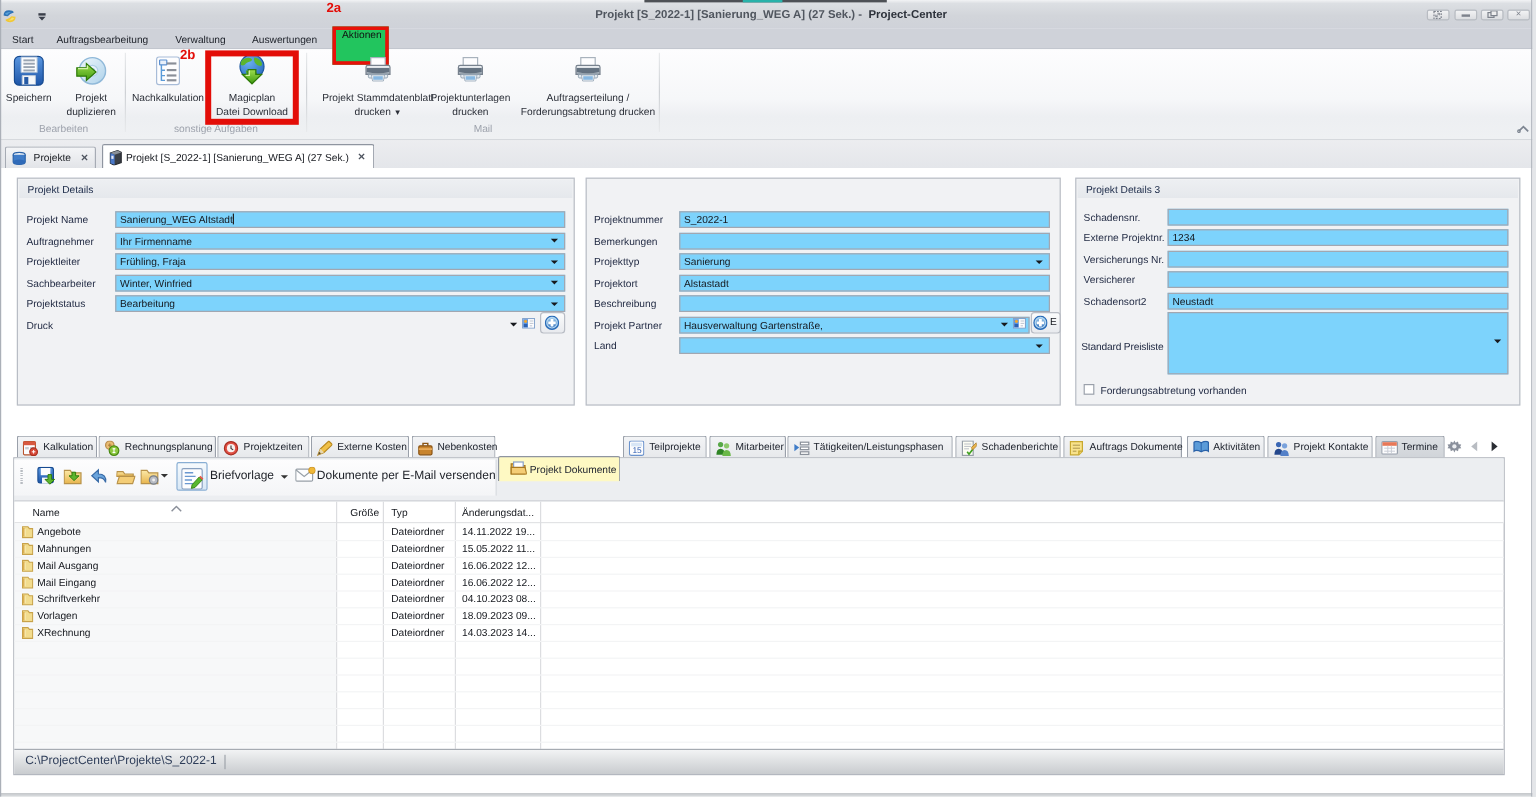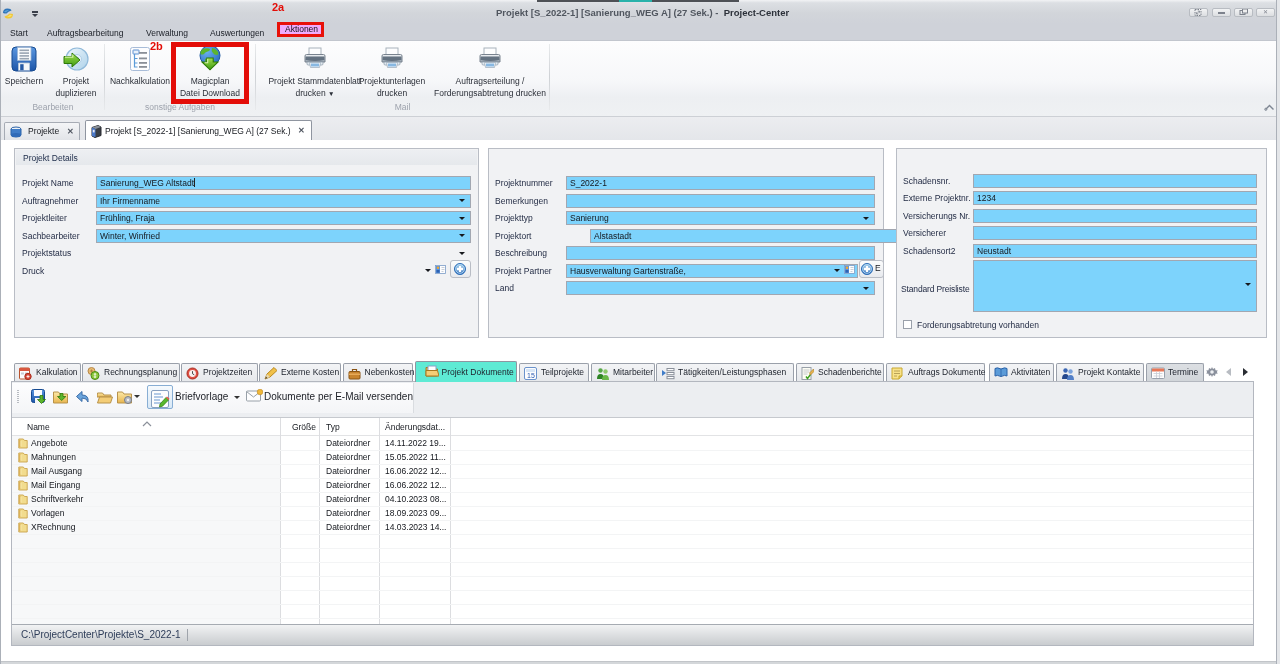--- a/index.html
+++ b/index.html
@@ -14,40 +14,40 @@
 #winbottom { left:0; top:661px; width:1280px; height:3px; background:#d4d7da; border-top:1px solid #c2c5c9; }
 .winborder-l { left:0; top:0; width:1px; height:664px; background:#abb0b8; }
 .winborder-r { left:1276px; top:0; width:1px; height:664px; background:#abb0b8; }
 .winborder-r2 { left:1277px; top:0; width:3px; height:664px; background:#e4e6e9; }
 #prog { left:537px; top:0; width:202px; height:2px; background:#4e5156; }
 #prog .teal { position:absolute; left:82px; top:0; width:33px; height:2px; background:#28b2aa; }
 #title { left:496px; top:7px; font-size:9.5px; font-weight:bold; color:#50565f; white-space:nowrap; }
 #title b { color:#2c313a; }
 .wbtn { top:8px; height:9px; width:19px; background:linear-gradient(#f2f3f4,#dcdee1); border:1px solid #b8bcc2; border-radius:2px; color:#80858f; font-size:6px; line-height:6px; text-align:center; }
 .mitem { top:27px; height:13px; line-height:13px; color:#20242c; }
-#aktbox { left:277px; top:22px; width:47px; height:15px; background:#f0abfc; border:3px solid #e81109; }
+#aktbox { left:277px; top:22px; width:47px; height:32px; background:#22c55e; border:3px solid #e81109; }
 #aktbox span { position:absolute; left:5px; top:-1px; line-height:11px; font-size:8.5px; color:#111; }
 .redlab { color:#e30d08; font-weight:bold; font-size:11px; }
 .rsep { top:44px; width:1px; height:66px; background:linear-gradient(#e8eaec,#ced1d5,#e8eaec); }
 .rlabel { top:102px; height:11px; font-size:8.5px; color:#9da2ac; text-align:center; }
 .rbtn { top:44px; text-align:center; color:#2b2f38; }
 .rbtn .cap { position:absolute; top:31px; left:0; right:0; line-height:12.3px; text-align:center; white-space:nowrap; }
 #redbox2b { left:171px; top:42px; width:78px; height:62px; border:5px solid #e30d08; }
 #chev { left:1264px; top:103px; width:11px; height:8px; }
 .dtab { top:122px; height:18px; border:1px solid #a6abb4; border-bottom:none; border-radius:2px 2px 0 0; background:linear-gradient(#f4f5f7,#e2e4e8); }
 .dtab.active { top:120px; height:20px; background:#fff; border-color:#8f95a0; z-index:3; }
 .dtab .x { position:absolute; color:#4e545f; font-size:8px; font-weight:bold; top:4px; }
 .dtab .tx { position:absolute; top:3px; white-space:nowrap; color:#16191f; }
 .panel { position:absolute; background:#f1f2f4; border:1px solid #b9bdc5; }
 .phead { position:absolute; left:1px; top:1px; right:1px; height:15px; background:linear-gradient(#edeff2,#e5e8ec); color:#1a2947; padding-left:7px; line-height:16px; }
 .flabel { position:absolute; color:#1e2740; height:14px; line-height:14px; white-space:nowrap; }
 .finput { position:absolute; background:#7dd3fc; border:1px solid #a2a7b1; height:14px; line-height:12px; padding-left:3px; color:#15181e; white-space:nowrap; }
 .arr { position:absolute; width:0; height:0; border-left:3px solid transparent; border-right:3px solid transparent; border-top:3.5px solid #17191d; }
 .ltab { position:absolute; top:363px; height:19px; background:linear-gradient(#f3f4f6,#e6e8eb); border:1px solid #9aa0aa; border-bottom:none; border-radius:2px 2px 0 0; color:#20252f; z-index:2; }
-.ltab.active { top:361px; height:21px; background:#5eead4; border-color:#8f95a0; z-index:4; }
+.ltab.active { top:380px; height:21px; background:#fef9c3; border-color:#8f95a0; z-index:4; }
 .ltab .ic { position:absolute; left:5px; top:3px; }
 .ltab .tx { position:absolute; left:21px; top:0; line-height:17px; white-space:nowrap; }
 #bpanel { position:absolute; left:11px; top:381px; width:1243px; height:265px; background:#fff; border:1px solid #b3b7bf; z-index:3; }
 #btoolband { position:absolute; left:0; top:0; width:1241px; height:36px; background:#eceef1; border-bottom:1px solid #c6c9ce; }
 #btoolbar { position:absolute; left:0; top:1px; width:402px; height:30px; background:linear-gradient(#fdfdfe,#f4f5f7); border-right:1px solid #d9dce0; }
 #thead { position:absolute; left:0; top:36px; width:1241px; height:18px; background:#fff; border-bottom:1px solid #e2e3e5; color:#16191f; }
 .cline { position:absolute; top:36px; width:1px; height:206px; background:#dcdde0; }
 #namecol-tint { position:absolute; left:0; top:54px; width:268px; height:188px; background:#f7f8f9; }
 .trow { position:absolute; left:0; width:1241px; height:14px; line-height:14px; color:#14171d; }
 .trow span { position:absolute; top:0; white-space:nowrap; }
@@ -255,20 +255,21 @@
   <div class="flabel" style="left:7px;top:44.5px;">Auftragnehmer</div>
   <div class="finput" style="left:81px;top:44.5px;width:375px;">Ihr Firmenname</div>
     <div class="arr" style="left:444px;top:50px;"></div>
   <div class="flabel" style="left:7px;top:62px;">Projektleiter</div>
   <div class="finput" style="left:81px;top:62px;width:375px;">Frühling, Fraja</div>
     <div class="arr" style="left:444px;top:67.5px;"></div>
   <div class="flabel" style="left:7px;top:79.5px;">Sachbearbeiter</div>
   <div class="finput" style="left:81px;top:79.5px;width:375px;">Winter, Winfried</div>
     <div class="arr" style="left:444px;top:85px;"></div>
   <div class="flabel" style="left:7px;top:97px;">Projektstatus</div>
+  <div class="finput" style="left:81px;top:97px;width:375px;">Bearbeitung</div>
     <div class="arr" style="left:444px;top:102.5px;"></div>
   <div class="flabel" style="left:7px;top:114.5px;">Druck</div>
     <div class="arr" style="left:410px;top:120px;"></div>
   <div id="cardicon1" style="position:absolute;left:420px;top:116px;">
       <svg width="11" height="9" viewBox="0 0 11 9">
         <rect x="0.5" y="0.5" width="10" height="8" fill="#fdfdfe" stroke="#7a9cc8" stroke-width="0.8"></rect>
         <rect x="1" y="1" width="4" height="7" fill="#5b94e0"></rect>
         <circle cx="3" cy="2.8" r="1.3" fill="#f0a830"></circle>
         <rect x="1.5" y="5" width="3" height="2.6" fill="#2e62b0"></rect>
         <path d="M6.5 2.5 h3 M6.5 4.5 h3 M6.5 6.5 h2" stroke="#b0bac8" stroke-width="0.7"></path>
@@ -286,21 +287,21 @@
 
 <div class="panel" style="left:488px;top:148px;width:396px;height:190px;">
   <div class="flabel" style="left:6px;top:27px;">Projektnummer</div>
   <div class="finput" style="left:77px;top:27px;width:309px;">S_2022-1</div>
   <div class="flabel" style="left:6px;top:44.5px;">Bemerkungen</div>
   <div class="finput" style="left:77px;top:44.5px;width:309px;"></div>
   <div class="flabel" style="left:6px;top:62px;">Projekttyp</div>
   <div class="finput" style="left:77px;top:62px;width:309px;">Sanierung</div>
     <div class="arr" style="left:374px;top:67.5px;"></div>
   <div class="flabel" style="left:6px;top:79.5px;">Projektort</div>
-  <div class="finput" style="left:77px;top:79.5px;width:309px;margin-left:24px;">Alstastadt</div>
+  <div class="finput" style="left:77px;top:79.5px;width:309px;">Alstastadt</div>
   <div class="flabel" style="left:6px;top:97px;">Beschreibung</div>
   <div class="finput" style="left:77px;top:97px;width:309px;"></div>
   <div class="flabel" style="left:6px;top:114.5px;">Projekt Partner</div>
   <div class="finput" style="left:77px;top:114.5px;width:292px;">Hausverwaltung Gartenstraße,</div>
     <div class="arr" style="left:345px;top:120px;"></div>
   <div id="cardicon2" style="position:absolute;left:355px;top:116px;">
       <svg width="11" height="9" viewBox="0 0 11 9">
         <rect x="0.5" y="0.5" width="10" height="8" fill="#fdfdfe" stroke="#7a9cc8" stroke-width="0.8"></rect>
         <rect x="1" y="1" width="4" height="7" fill="#5b94e0"></rect>
         <circle cx="3" cy="2.8" r="1.3" fill="#f0a830"></circle>
@@ -316,20 +317,21 @@
         <path d="M6 2.9 v6.2 M2.9 6 h6.2" stroke="#fff" stroke-width="2.3"></path>
       </svg>
     </div>
   <div style="position:absolute;left:386px;top:114px;color:#15181e;">E</div>
   <div class="flabel" style="left:6px;top:132px;">Land</div>
   <div class="finput" style="left:77px;top:132px;width:309px;"></div>
     <div class="arr" style="left:374px;top:137.5px;"></div>
 </div>
 
 <div class="panel" style="left:896px;top:148px;width:371px;height:190px;">
+  <div class="phead">Projekt Details 3</div>
   <div class="flabel" style="left:6px;top:24.5px;">Schadensnr.</div>
   <div class="finput" style="left:76px;top:24.5px;width:284px;"></div>
   <div class="flabel" style="left:6px;top:42px;">Externe Projektnr.</div>
   <div class="finput" style="left:76px;top:42px;width:284px;">1234</div>
   <div class="flabel" style="left:6px;top:59.5px;">Versicherungs Nr.</div>
   <div class="finput" style="left:76px;top:59.5px;width:284px;"></div>
   <div class="flabel" style="left:6px;top:77px;">Versicherer</div>
   <div class="finput" style="left:76px;top:77px;width:284px;"></div>
   <div class="flabel" style="left:6px;top:94.5px;">Schadensort2</div>
   <div class="finput" style="left:76px;top:94.5px;width:284px;">Neustadt</div>

